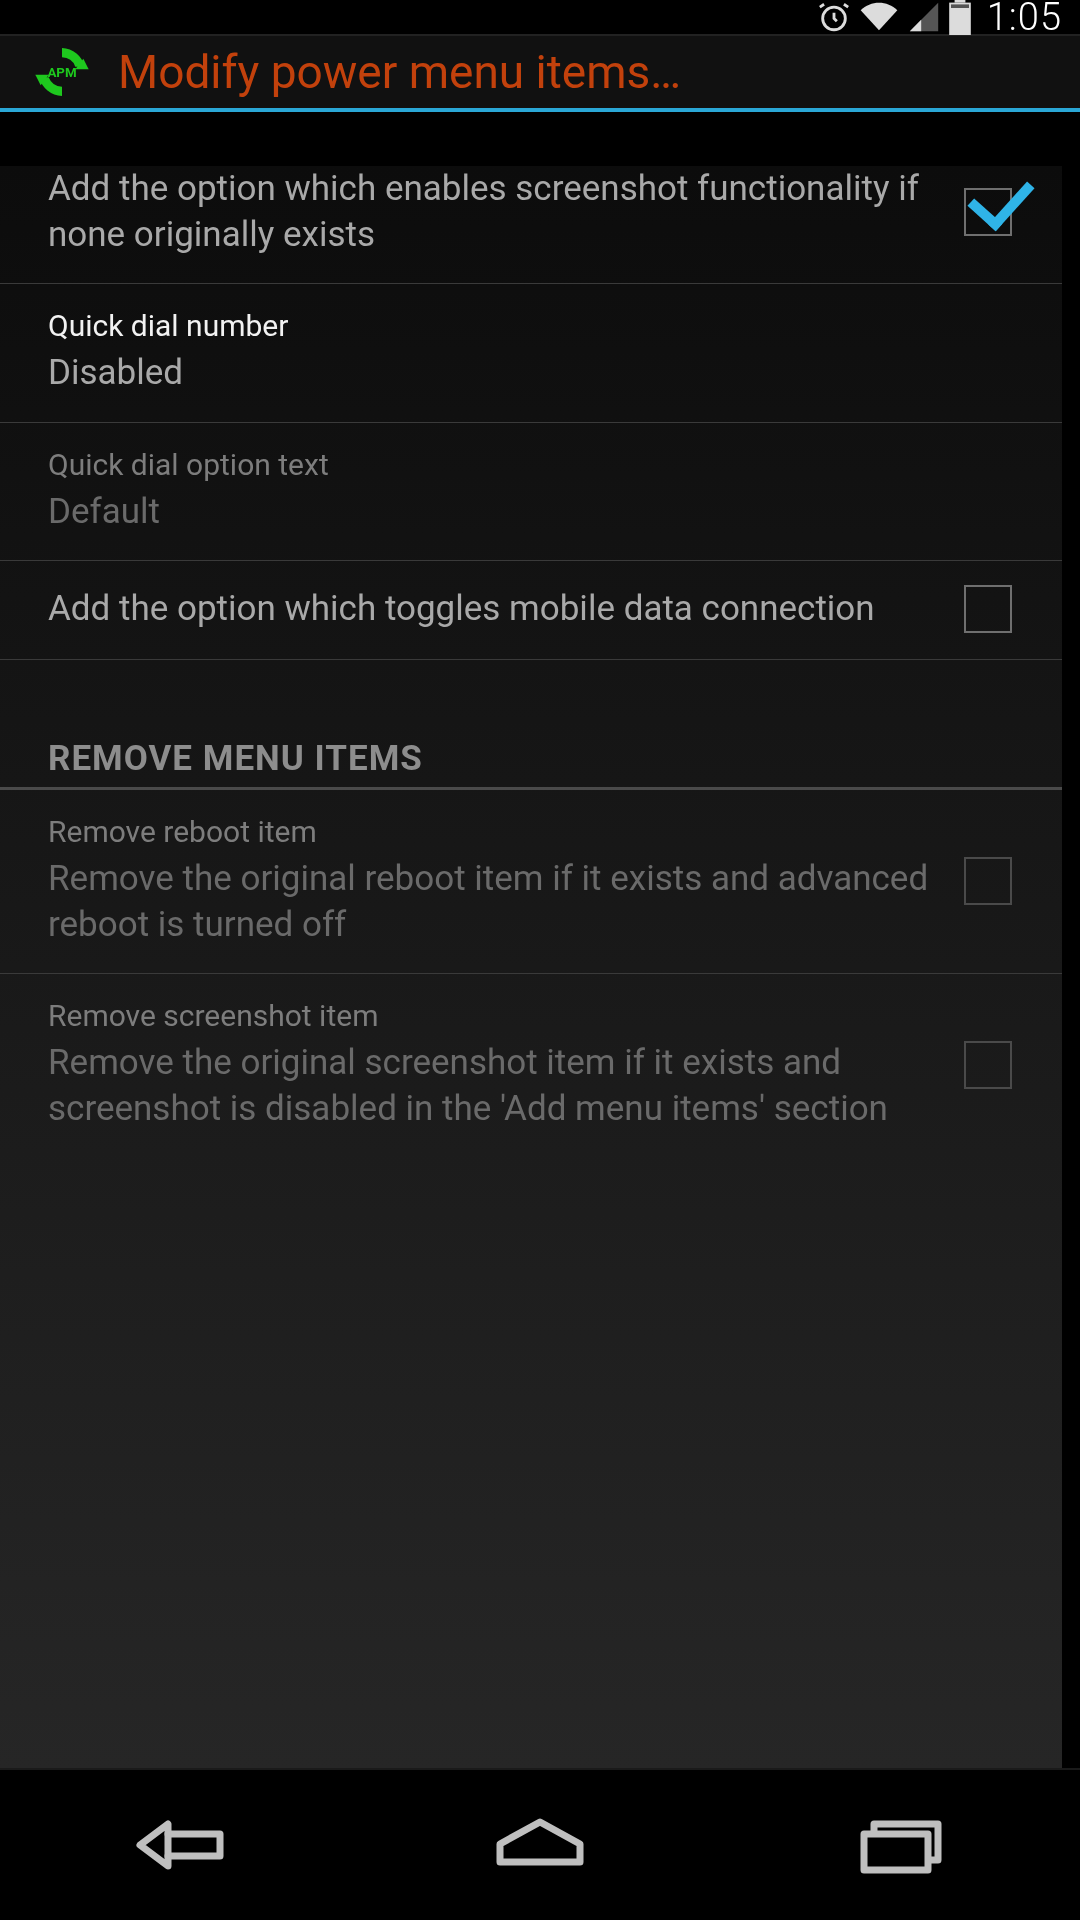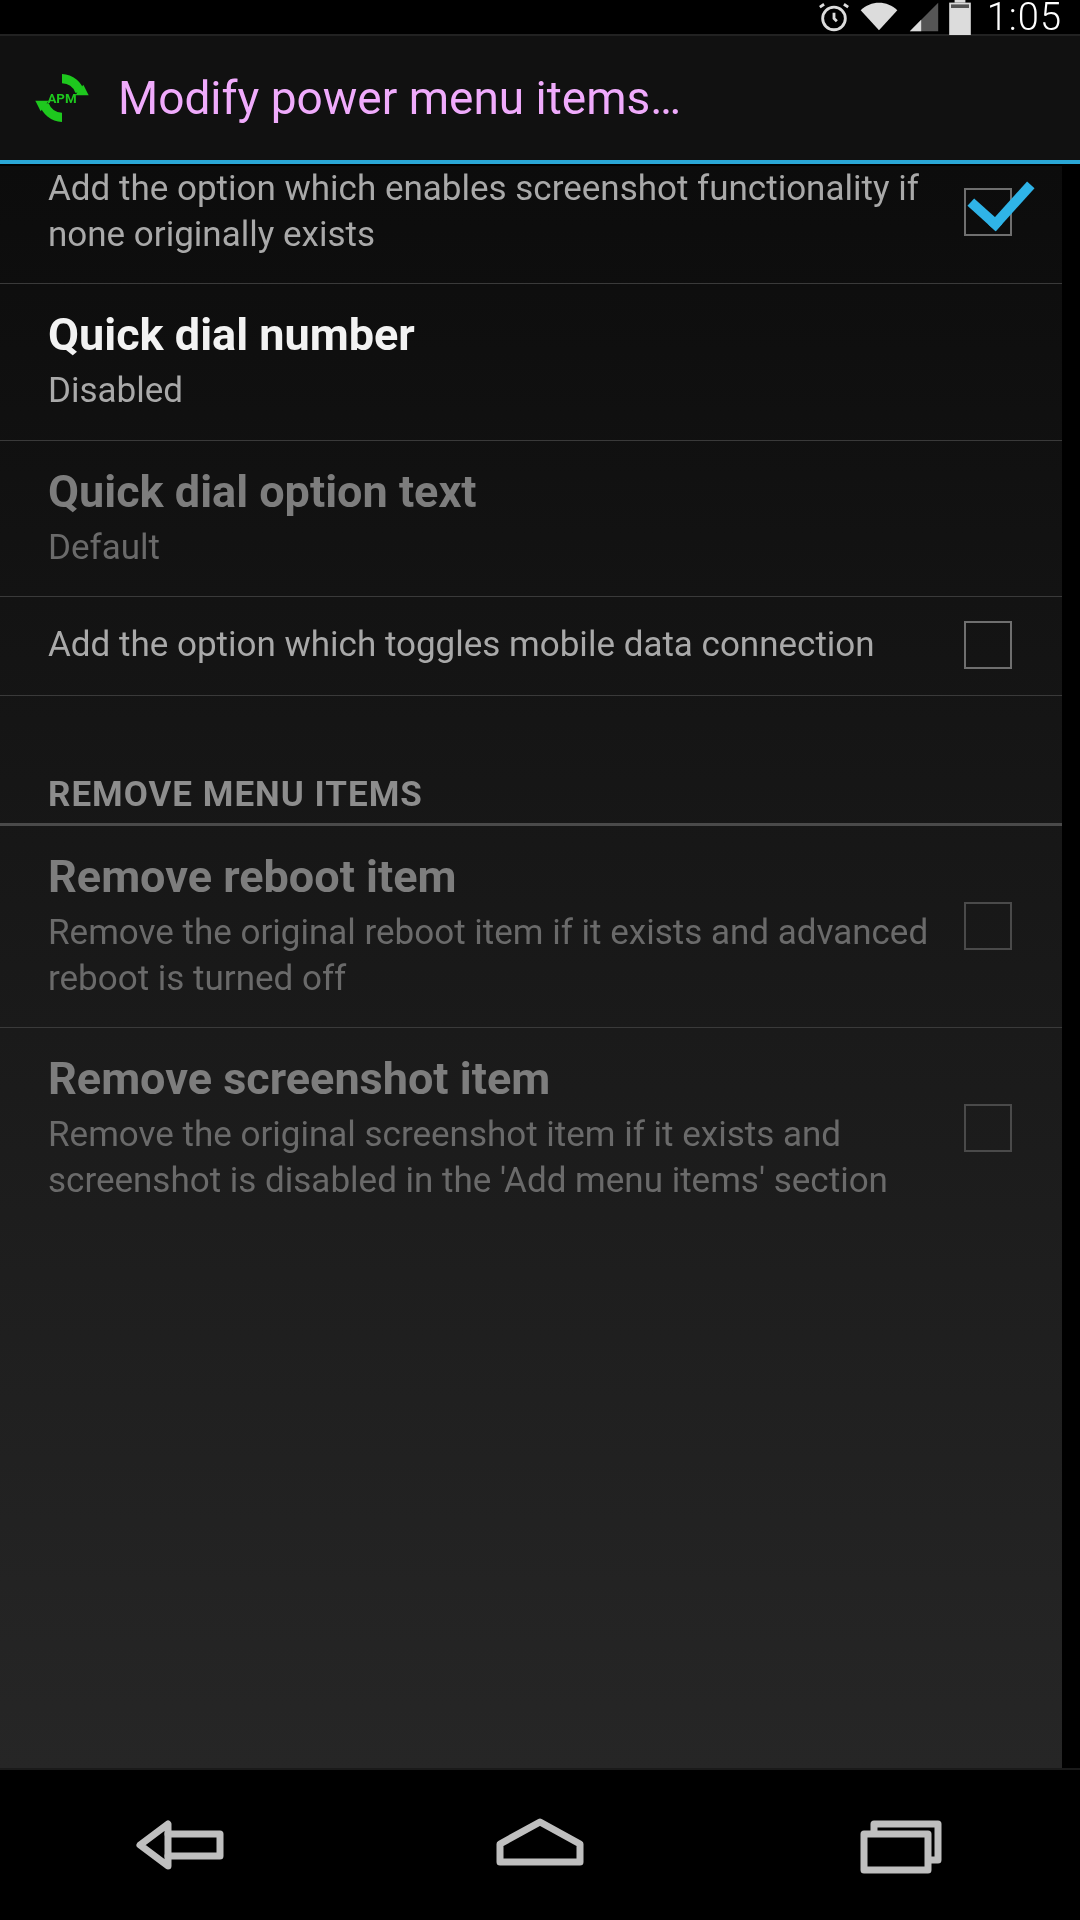--- a/index.html
+++ b/index.html
@@ -23,33 +23,33 @@
   .status-bar .clock {
     font-size: 38px;
     font-weight: 300;
     color: #fff;
     letter-spacing: 1px;
     margin-left: 8px;
   }
   .status-icon { display: inline-flex; align-items: center; }
   
   .action-bar {
-    height: 130px;
+    height: 78px;
     background: #111;
     border-top: 2px solid #222;
     border-bottom: 4px solid #2aa7d6;
     display: flex;
     align-items: center;
     padding: 0 16px 0 30px;
     gap: 24px;
   }
   .action-bar .title {
     font-size: 46px;
     font-weight: 400;
-    color: #f0abfc;
+    color: #c2410c;
     white-space: nowrap;
     overflow: hidden;
   }
   .apm-icon { width: 64px; height: 64px; flex: 0 0 auto; }
   
   .content {
     position: absolute;
     top: 166px;
     left: 0; right: 18px;
     height: 1602px;
@@ -59,22 +59,22 @@
   .pref {
     padding: 24px 32px 26px 48px;
     border-bottom: 1px solid #3a3a3a;
     display: flex;
     align-items: center;
     gap: 28px;
   }
   .pref:last-child { border-bottom: none; }
   .pref-text { flex: 1 1 auto; min-width: 0; }
   .pref-title {
-    font-size: 45px;
-    font-weight: 700;
+    font-size: 30px;
+    font-weight: 400;
     color: #f2f2f2;
     line-height: 1.2;
     margin-bottom: 6px;
   }
   .pref-summary {
     font-size: 35px;
     color: #a9a9a9;
     line-height: 1.3;
   }
   .pref-partial { padding-top: 0; }

